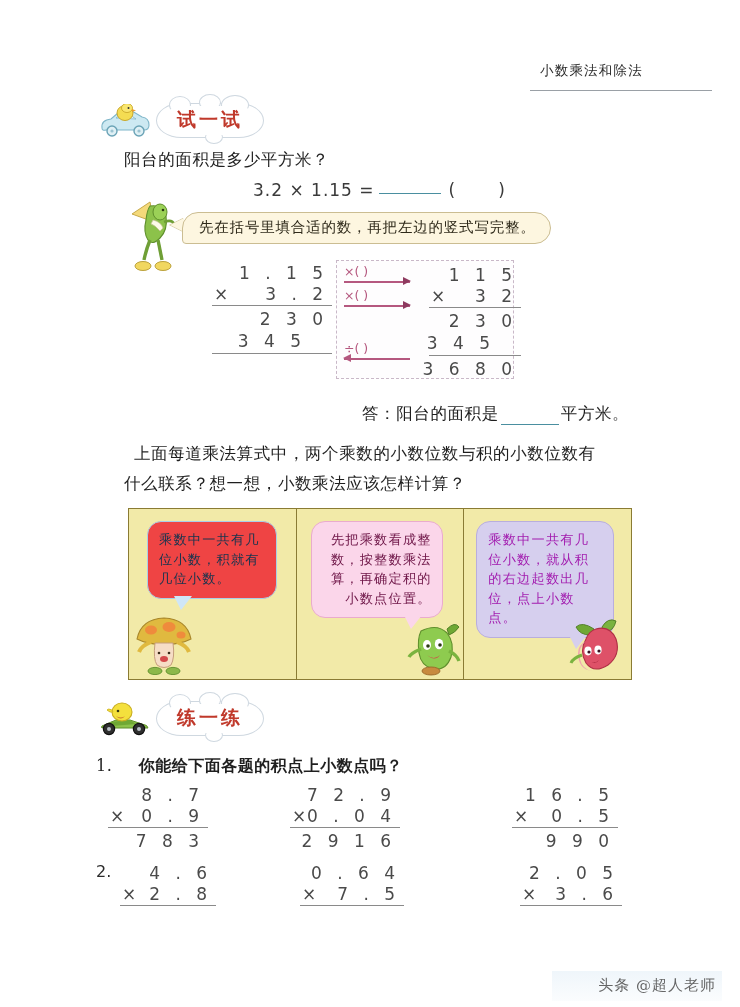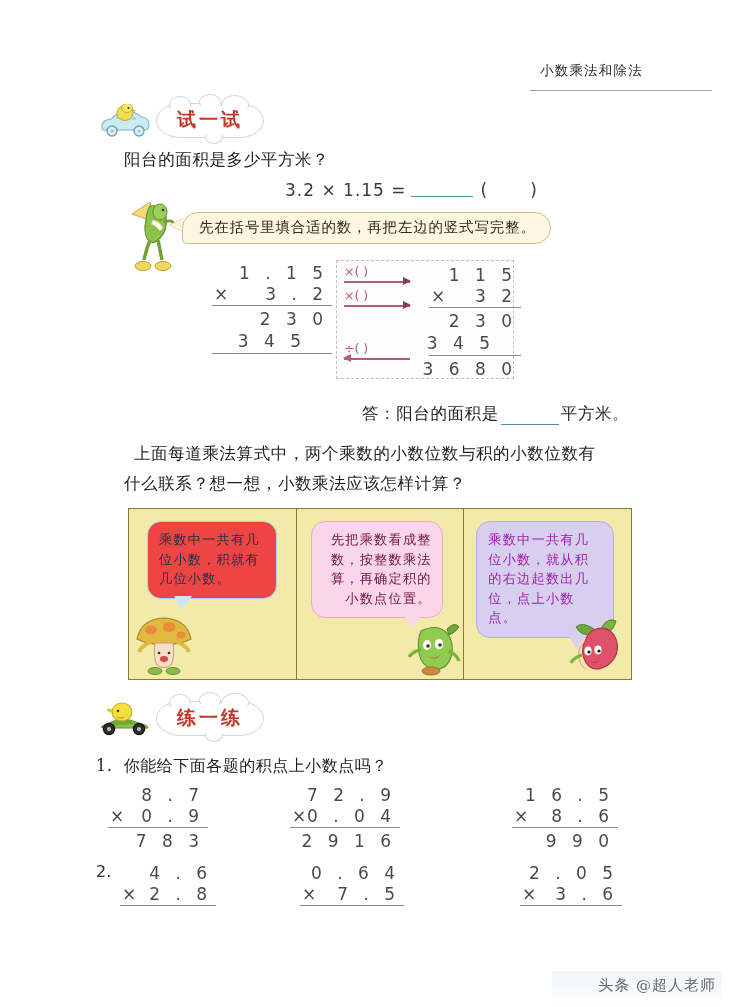--- a/index.html
+++ b/index.html
@@ -104,24 +104,23 @@
   }
 
   
   .expr {
     position: absolute;
     font-size: 17px;
     font-family: "DejaVu Sans", sans-serif;
     color: #3a3a3a;
     letter-spacing: 1px;
     display: flex;
-    align-items: center;
+    align-items: flex-start;
     gap: 4px;
     white-space: nowrap;
-    margin-left: 32px;
   }
   .blank-line {
     display: inline-block;
     width: 62px;
     border-bottom: 1.6px solid #4a8fa0;
     height: 14px;
   }
 
   
   .hint-bubble {
@@ -489,21 +488,21 @@
   <div class="cloud">
     <span class="cloud-in1"></span>
     <span class="cloud-in2"></span>
     <span class="cloud-mask"></span>
     <span class="cloud-text">练一练</span>
   </div>
 </div>
 
 <div class="q-line" style="left:96px; top:756px;">
   <span>1.</span>
-  <span style="margin-left:6px;">你能给下面各题的积点上小数点吗？</span>
+  <span style="margin-left:21px;font-weight:bold;">你能给下面各题的积点上小数点吗？</span>
 </div>
 
 <div class="vcalc" style="left:108px; top:784px; width:100px;">
   <div class="vrow"><span class="digits">8 . 7</span></div>
   <div class="vrow">
     <span class="op">×</span>
     <span class="digits">0 . 9</span>
   </div>
   <div class="vbar"></div>
   <div class="vrow" style="margin-top:2px;"><span class="digits">7 8 3</span></div>
@@ -516,21 +515,21 @@
     <span class="digits">0 . 0 4</span>
   </div>
   <div class="vbar"></div>
   <div class="vrow" style="margin-top:2px;"><span class="digits">2 9 1 6</span></div>
 </div>
 
 <div class="vcalc" style="left:512px; top:784px; width:106px;">
   <div class="vrow"><span class="digits">1 6 . 5</span></div>
   <div class="vrow">
     <span class="op">×</span>
-    <span class="digits">8 . 6</span>
+    <span class="digits">0 . 5</span>
   </div>
   <div class="vbar"></div>
   <div class="vrow" style="margin-top:2px;"><span class="digits" style="padding-right:4px;">9 9 0</span></div>
 </div>
 
 <div class="pnum" style="left:96px; top:862px;">2.</div>
 
 <div class="vcalc" style="left:120px; top:862px; width:96px;">
   <div class="vrow"><span class="digits">4 . 6</span></div>
   <div class="vrow">

